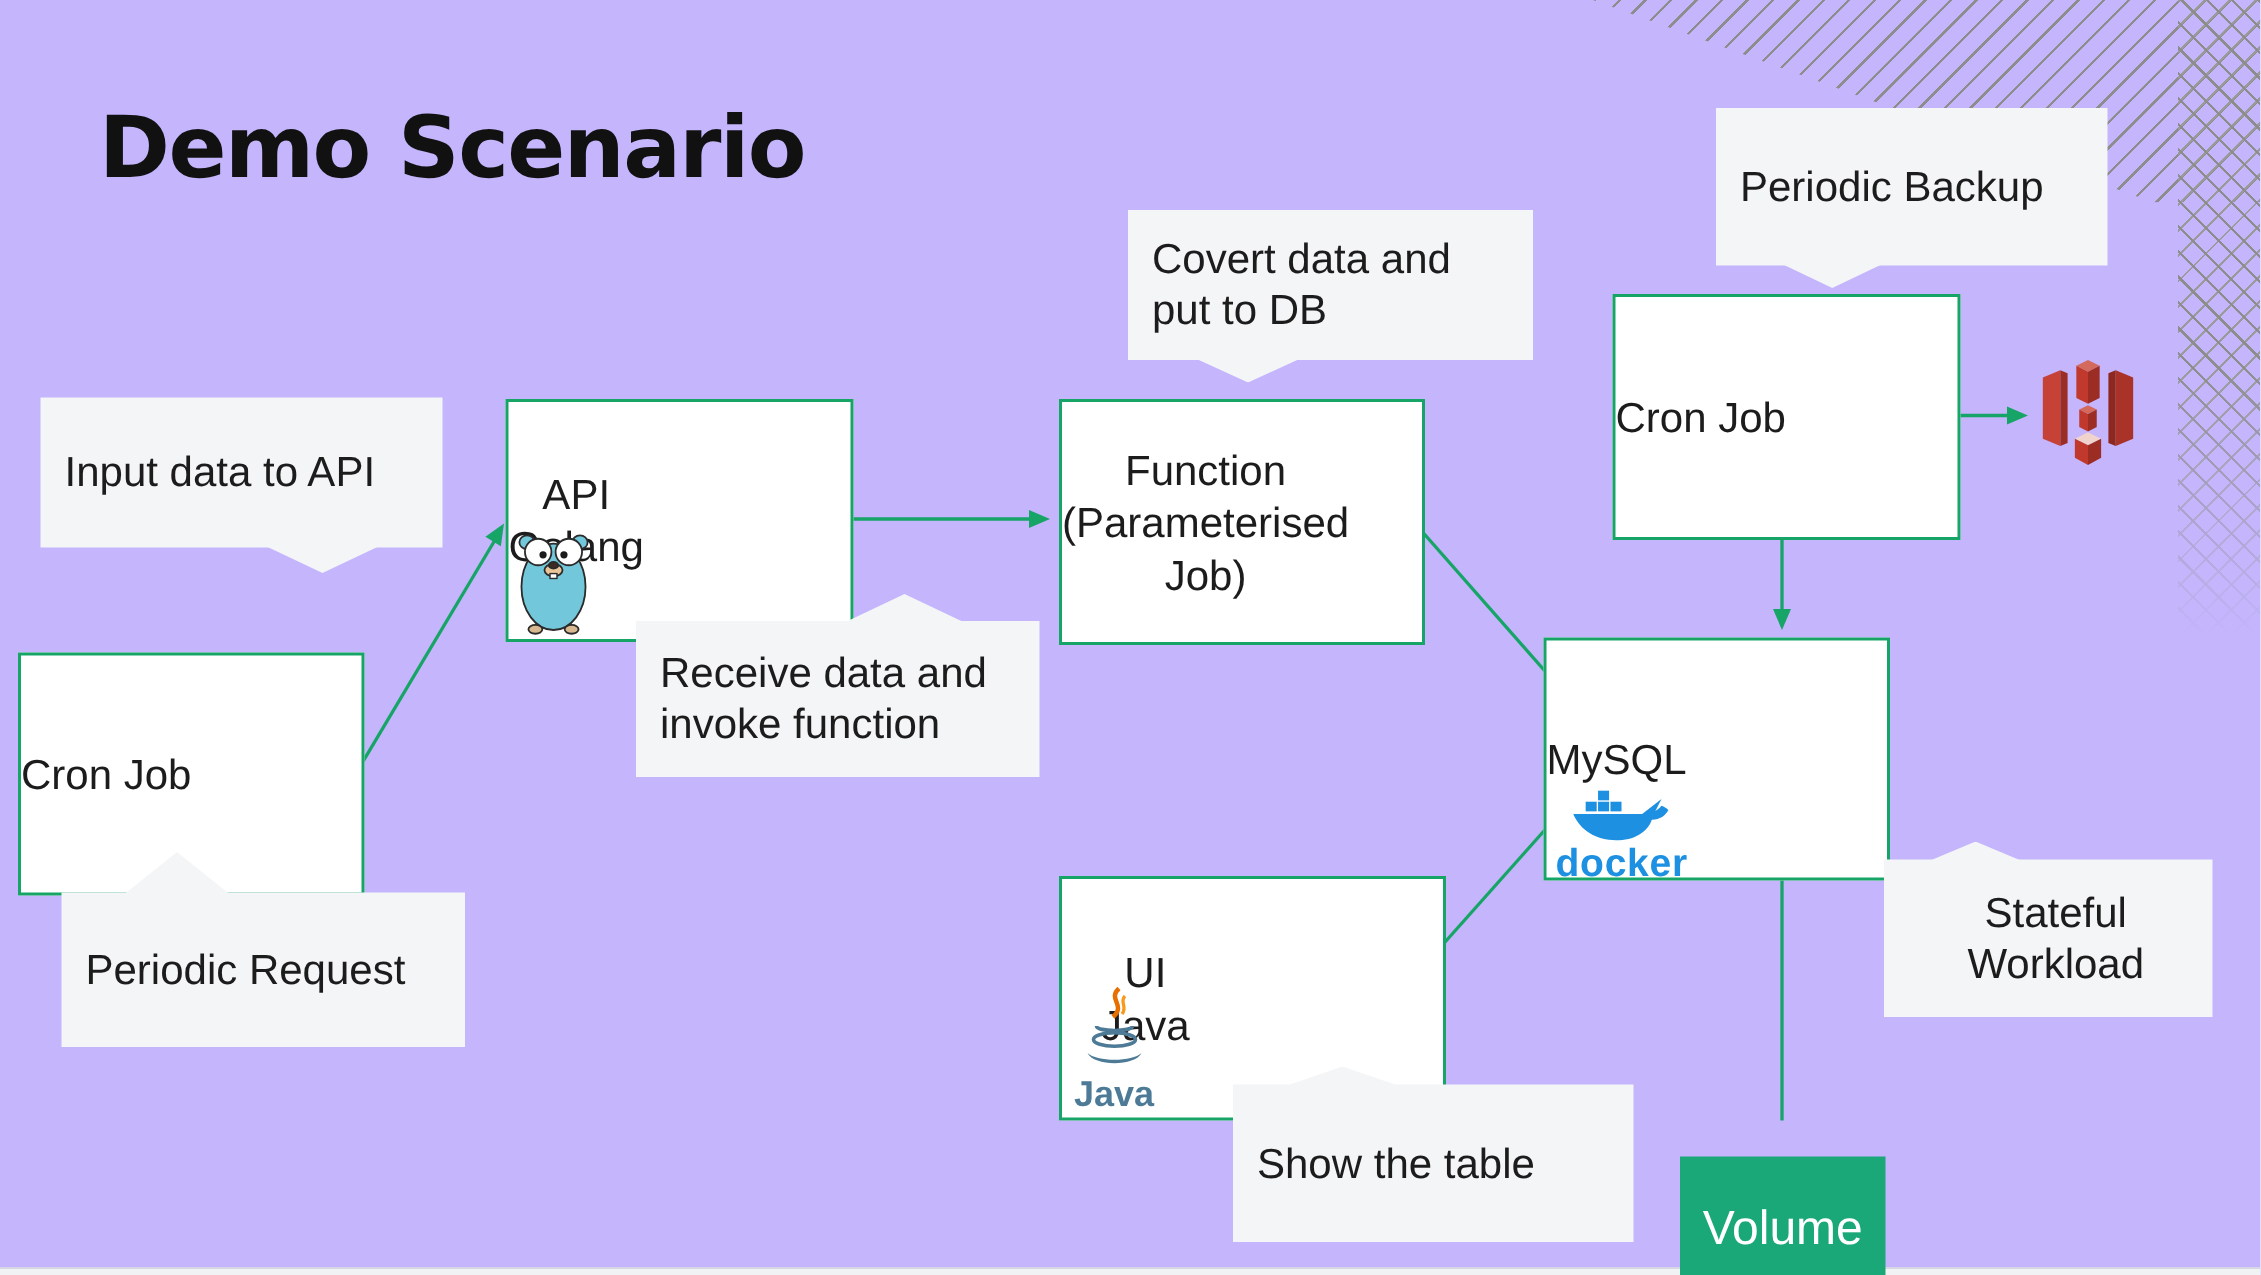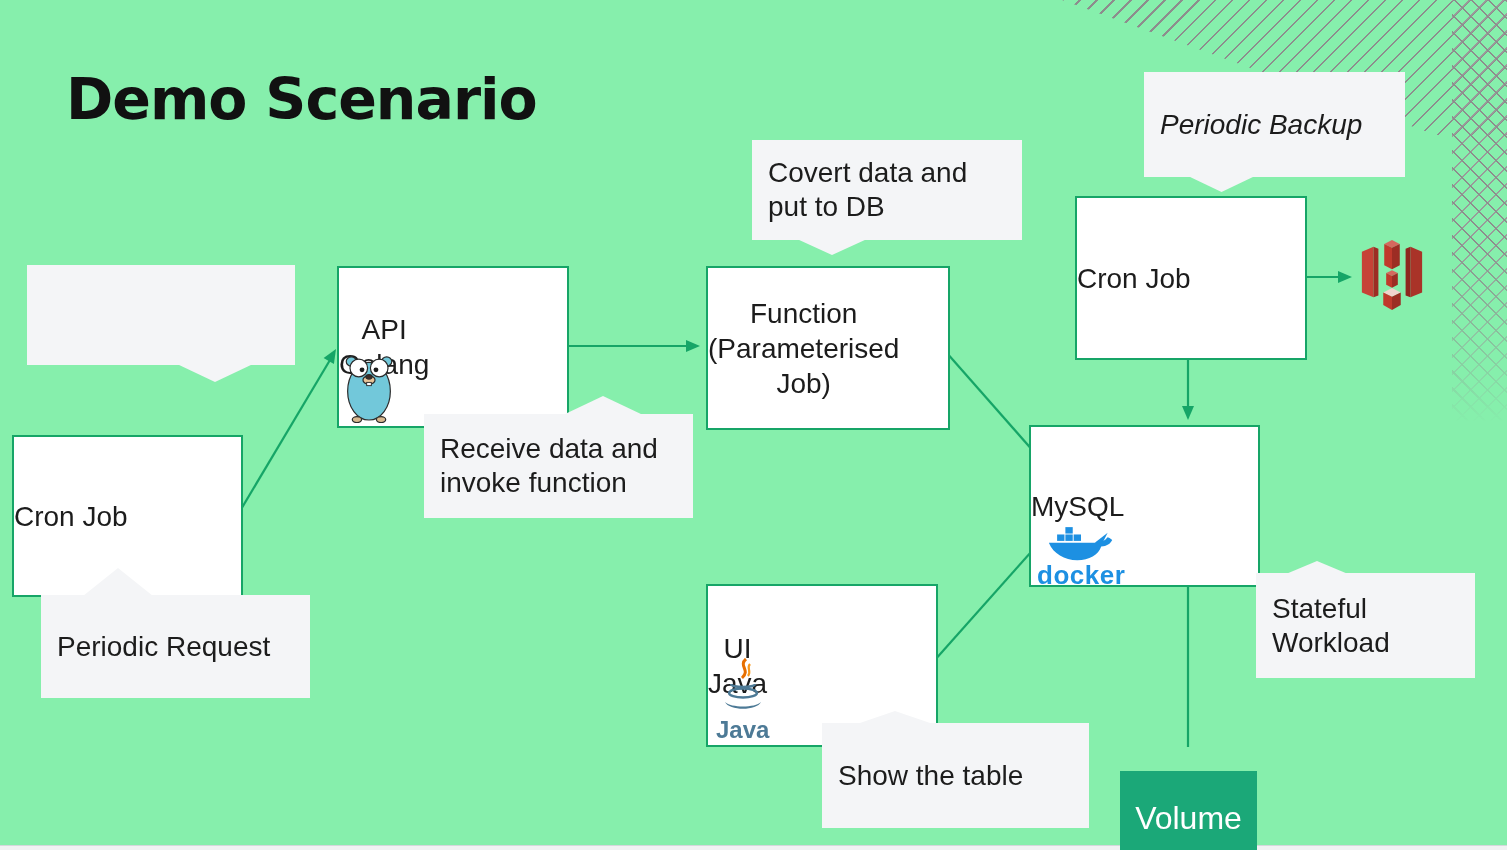--- a/index.html
+++ b/index.html
@@ -1,16 +1,16 @@
 <!DOCTYPE html>
 <html><head>
 <meta charset="utf-8">
 <style>
   html,body{margin:0;padding:0;background:#fff;}
-  .stage{position:relative;width:1507px;height:850px;background:#86efac;overflow:hidden;
+  .stage{position:relative;width:1507px;height:850px;background:#c4b5fd;overflow:hidden;
          font-family:"Liberation Sans",sans-serif;color:#1c1c1c;}
 
   
   .hatch{position:absolute;pointer-events:none;}
   .hatch-top{left:1062px;top:0;width:445px;height:135px;
     background:repeating-linear-gradient(135deg,#8d8d8d 0 1.6px,transparent 1.6px 12px);
     clip-path:polygon(0 0,100% 0,100% 100%,84% 100%);}
   .hatch-right{left:1452px;top:0;width:55px;height:440px;
     background:
       repeating-linear-gradient(45deg,#8d8d8d 0 1.5px,transparent 1.5px 12px),
@@ -147,21 +147,21 @@
             <rect x="29" y="9" width="8" height="7"></rect>
             <path d="M52 18 L66 7 L60 19 Z"></path>
             <path d="M2 18 H52 C58 18 63 16 66 12 C69 13 71 15 71 15 C69 19 65 22 59 22 C56 31 46 37 33 37 C19 37 7 30 2 18 Z"></path>
           </g>
         </svg>
       </span>
       <div class="docker-word">docker</div>
     </div>
   </div>
 
-  <div class="node" style="left:706px;top:584px;width:228px;height:159px;">
+  <div class="node" style="left:706px;top:584px;width:228px;height:159px;padding-left:26px;">
     <div>
       <div>UI</div>
       <div>Java</div>
     </div>
     <div class="java-badge">
       <span>
         <svg viewBox="0 0 46 62" width="46" height="62">
           <path d="M26 2 C18 9 31 13 22 21" stroke="#e76f00" stroke-width="3" fill="none"></path>
           <path d="M30 7 C26 11 32 14 28 19" stroke="#f8981d" stroke-width="2.2" fill="none"></path>
           <path d="M11 27 C11 31 35 31 35 27" stroke="#4d7a96" stroke-width="2.4" fill="none"></path>
@@ -190,45 +190,46 @@
       <polygon points="29,38 35,41 35,53 29,50" fill="#c0392c"></polygon>
       <polygon points="41,38 35,41 35,53 41,50" fill="#9c2d24"></polygon>
       <polygon points="26,58 35,53.5 44,58 35,62.5" fill="#f0d3cd"></polygon>
       <polygon points="26,58 35,62.5 35,76 26,71" fill="#c0392c"></polygon>
       <polygon points="44,58 35,62.5 35,76 44,71" fill="#9c2d24"></polygon>
     </svg>
   </span>
 
   <div class="callout" style="left:27px;top:265px;width:268px;height:100px;">
     <span class="notch down" style="left:150px;bottom:-17px;width:76px;height:18px;"></span>
+    <div>Input data to API</div>
   </div>
 
   <div class="callout" style="left:424px;top:414px;width:269px;height:104px;">
     <span class="notch up" style="left:139px;top:-18px;width:80px;height:19px;"></span>
     <div>Receive data and</div>
     <div>invoke function</div>
   </div>
 
   <div class="callout" style="left:41px;top:595px;width:269px;height:103px;">
     <span class="notch up" style="left:42px;top:-27px;width:70px;height:28px;"></span>
     <div>Periodic Request</div>
   </div>
 
   <div class="callout" style="left:752px;top:140px;width:270px;height:100px;">
     <span class="notch down" style="left:45px;bottom:-15px;width:70px;height:16px;"></span>
     <div>Covert data and</div>
     <div>put to DB</div>
   </div>
 
-  <div class="callout" style="left:1144px;top:72px;width:261px;height:105px;font-style:italic;">
+  <div class="callout" style="left:1144px;top:72px;width:261px;height:105px;">
     <span class="notch down" style="left:44px;bottom:-15px;width:67px;height:16px;"></span>
     <div>Periodic Backup</div>
   </div>
 
-  <div class="callout" style="left:1256px;top:573px;width:219px;height:105px;">
+  <div class="callout" style="left:1256px;top:573px;width:219px;height:105px;align-items:center;">
     <span class="notch up" style="left:30px;top:-12px;width:62px;height:13px;"></span>
     <div>Stateful</div>
     <div>Workload</div>
   </div>
 
   <div class="callout" style="left:822px;top:723px;width:267px;height:105px;">
     <span class="notch up" style="left:35px;top:-12px;width:76px;height:13px;"></span>
     <div>Show the table</div>
   </div>
 

